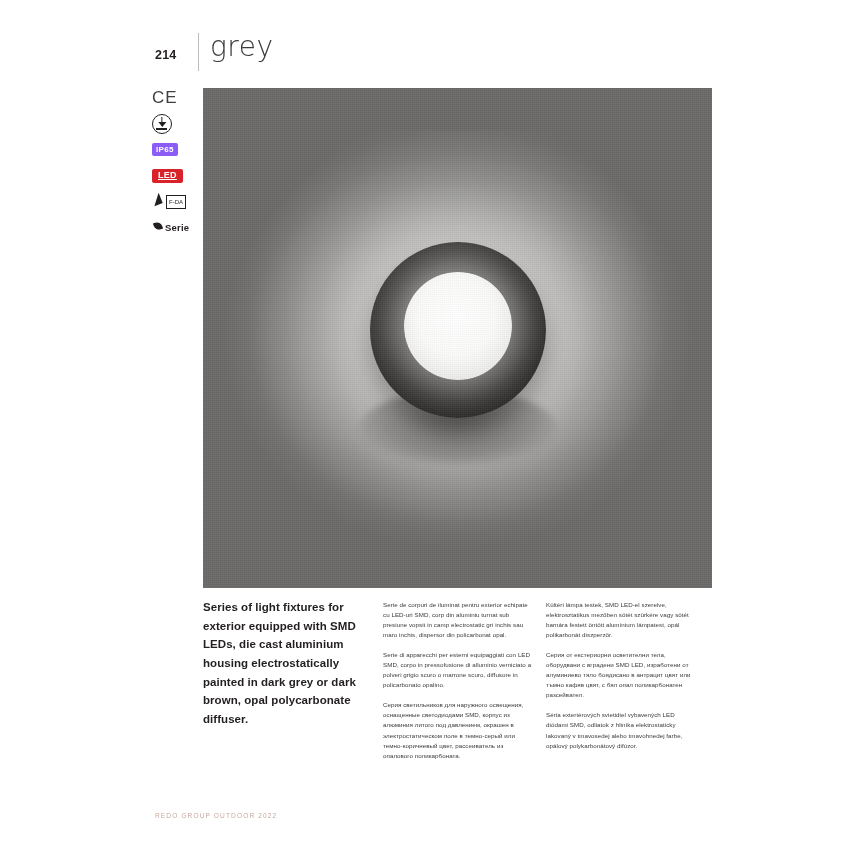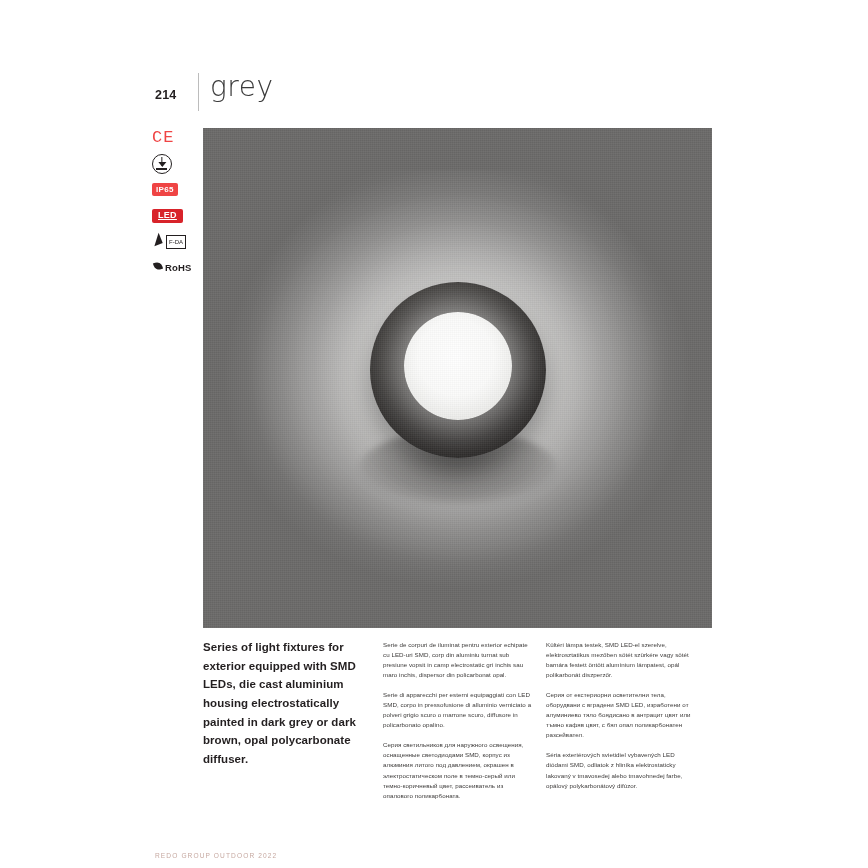--- a/index.html
+++ b/index.html
@@ -11,21 +11,20 @@
     width: 868px;
     height: 868px;
     font-family: "Liberation Sans", sans-serif;
     color: #231f20;
     position: relative;
     overflow: hidden;
   }
   .page {
     position: absolute;
     inset: 0;
-    margin-top: 40px;
   }
 
   
   .page-number {
     position: absolute;
     left: 155px;
     top: 48px;
     font-size: 12.5px;
     font-weight: bold;
     letter-spacing: 0.2px;
@@ -59,22 +58,22 @@
   }
   .icon-row {
     margin-bottom: 7px;
     height: 19px;
     display: flex;
     align-items: center;
   }
   .ce-icon {
     font-size: 17px;
     letter-spacing: 1px;
-    font-family: Liberation Mono, monospace;
-    color: #ef4444;
+    font-family: Liberation Sans, sans-serif;
+    color: #404040;
     line-height: 1;
   }
   .circle-icon {
     width: 18px;
     height: 18px;
     border: 1.3px solid #231f20;
     border-radius: 50%;
     position: relative;
   }
   .circle-icon .arrow {
@@ -107,21 +106,21 @@
     display: inline-block;
     font-size: 8px;
     font-weight: bold;
     color: #ffffff;
     padding: 2.5px 4px 2.5px 4px;
     border-radius: 2px;
     letter-spacing: 0.3px;
     line-height: 1;
   }
   .badge-ip {
-    background: #ef4444;
+    background: #8b5cf6;
   }
   .badge-led {
     background: #d8232a;
     font-size: 9px;
     padding: 2.5px 6px;
     text-decoration: underline;
   }
   .fixture-icon {
     width: 34px;
     height: 17px;
@@ -311,21 +310,21 @@
     </div>
     <div class="icon-row">
       <span class="fixture-icon">
         <span class="lamp"></span>
         <span class="box">F-DA</span>
       </span>
     </div>
     <div class="icon-row">
       <span class="rohs-icon">
         <span class="leaf"></span>
-        <span class="rohs-text">RoHS</span>
+        <span class="rohs-text">Serie</span>
       </span>
     </div>
   </div>
 
   <div class="photo">
     <div class="glow"></div>
     <div class="lamp-shadow"></div>
     <div class="lamp-body"></div>
     <div class="lamp-diffuser"></div>
     <div class="grain"></div>

